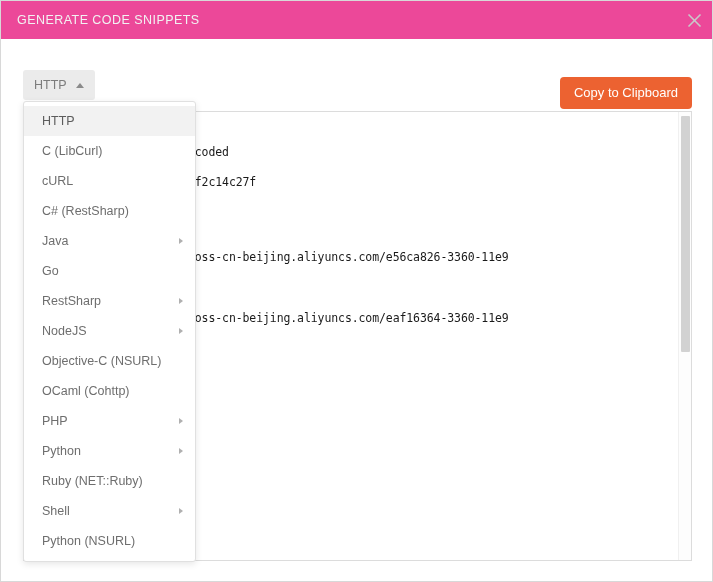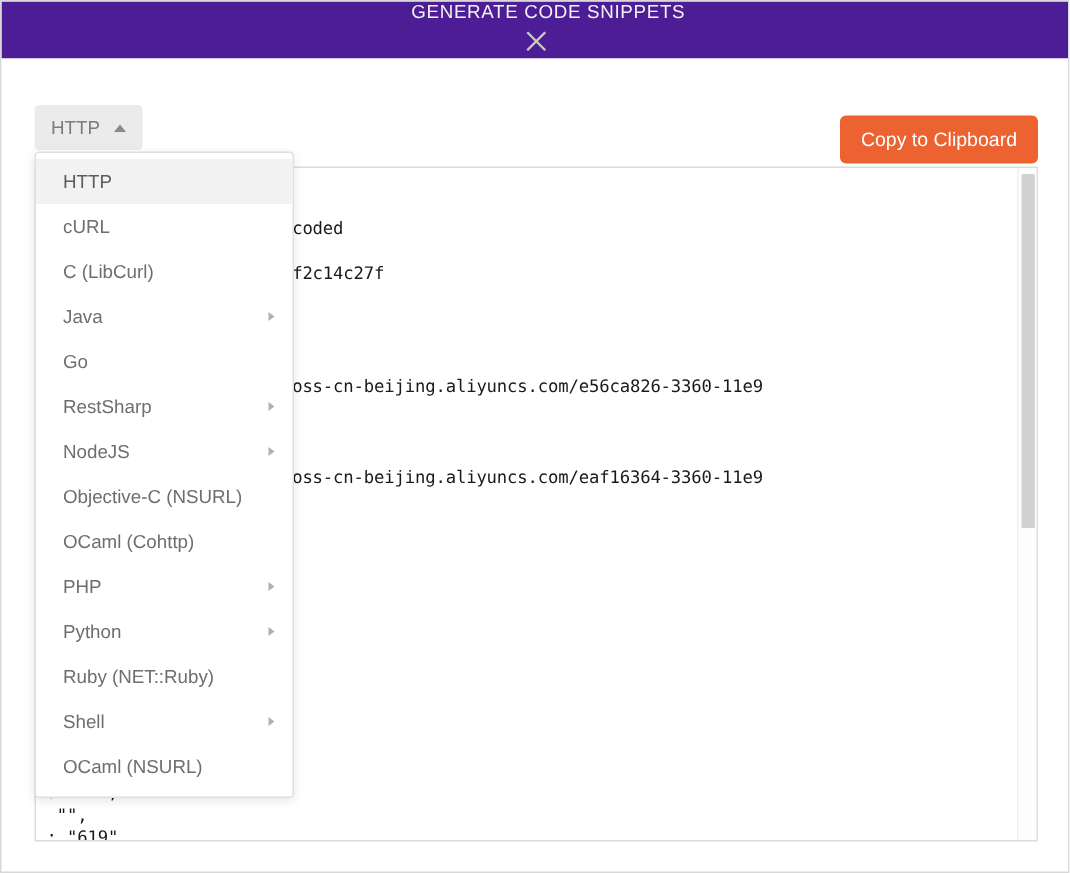--- a/index.html
+++ b/index.html
@@ -20,25 +20,24 @@
     border: 1px solid #d8d8d8;
     overflow: hidden;
   }
 
   
   #modal-header {
     position: absolute;
     left: 0; top: 0;
     width: 713px;
     height: 38px;
-    background: #4c1d95;
+    background: #ec4899;
     display: flex;
     align-items: center;
     justify-content: space-between;
-    flex-direction: column;
   }
   #modal-title {
     color: #f2f2f2;
     font-size: 12.5px;
     letter-spacing: 0.45px;
     padding-left: 16px;
     font-family: "Liberation Sans", sans-serif;
     white-space: nowrap;
   }
   #close-btn {
@@ -244,24 +243,27 @@
       <div id="code-scrollbar-track">
         <div id="code-scrollbar-thumb"></div>
       </div>
     </div>
 
     <div id="lang-dropdown">
         <div class="dd-item active">
           <span>HTTP</span>
         </div>
         <div class="dd-item">
+          <span>C (LibCurl)</span>
+        </div>
+        <div class="dd-item">
           <span>cURL</span>
         </div>
         <div class="dd-item">
-          <span>C (LibCurl)</span>
+          <span>C# (RestSharp)</span>
         </div>
         <div class="dd-item">
           <span>Java</span>
           <span class="caret-right"></span>
         </div>
         <div class="dd-item">
           <span>Go</span>
         </div>
         <div class="dd-item">
           <span>RestSharp</span>
@@ -286,18 +288,18 @@
           <span class="caret-right"></span>
         </div>
         <div class="dd-item">
           <span>Ruby (NET::Ruby)</span>
         </div>
         <div class="dd-item">
           <span>Shell</span>
           <span class="caret-right"></span>
         </div>
         <div class="dd-item">
-          <span>OCaml (NSURL)</span>
+          <span>Python (NSURL)</span>
         </div>
       </div>
 
   </div>
 </div>
 
 </body></html>

